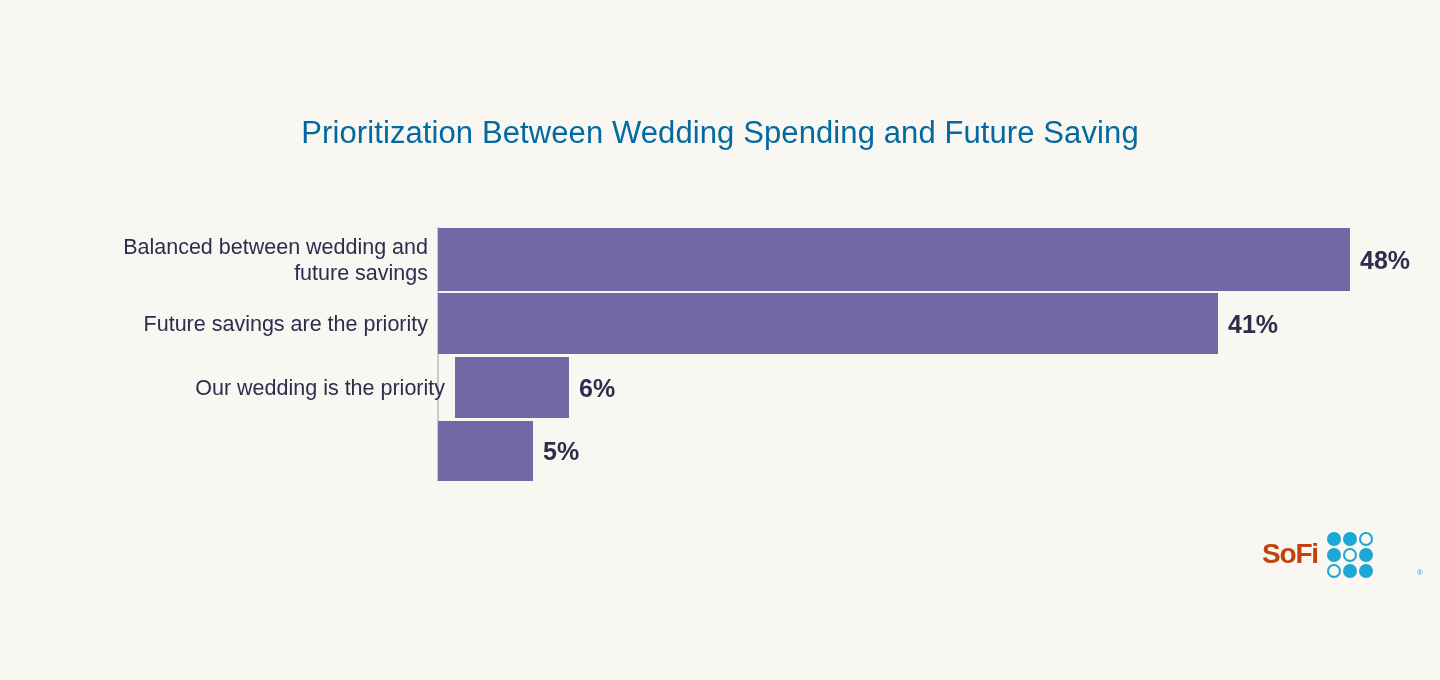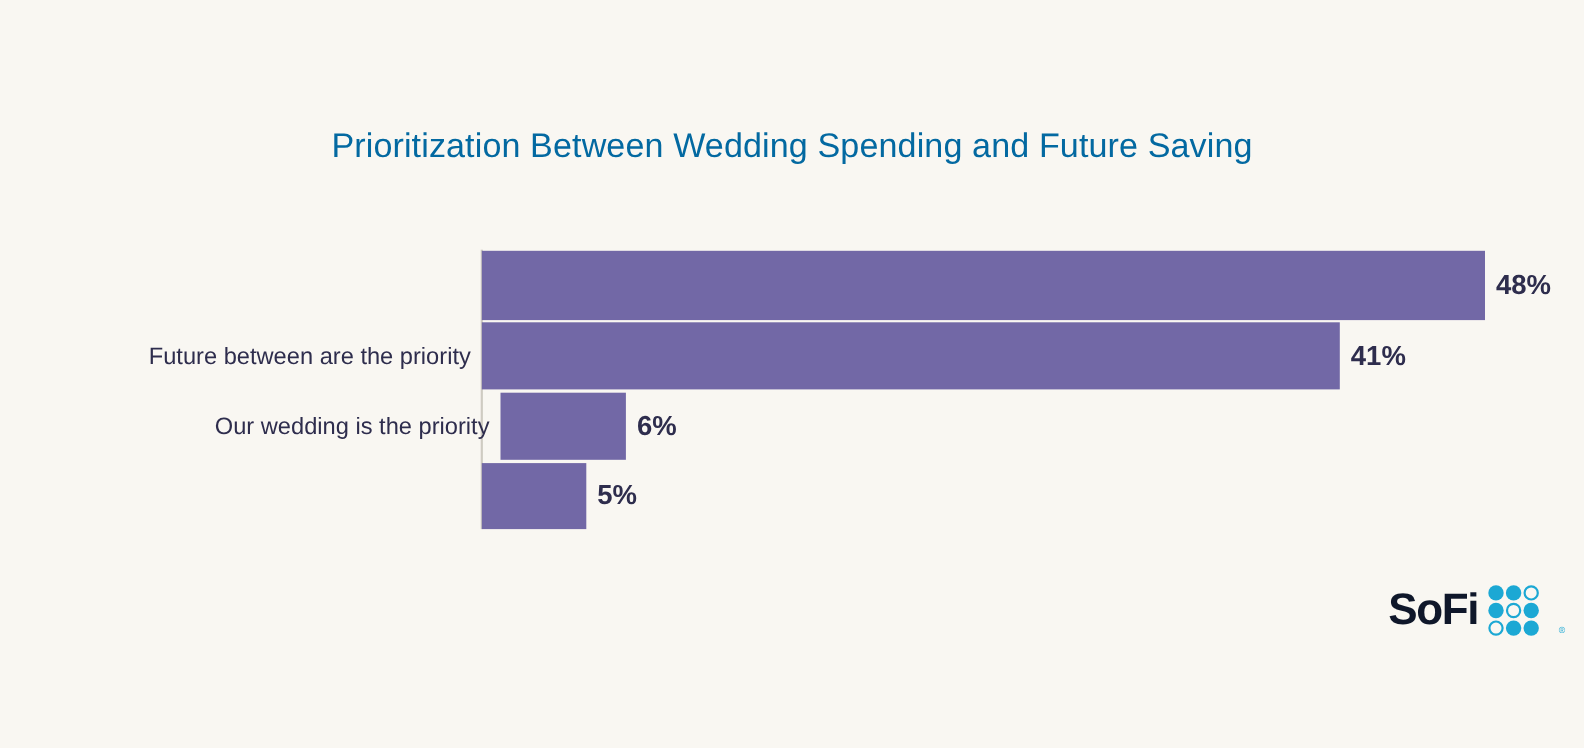--- a/index.html
+++ b/index.html
@@ -96,23 +96,23 @@
   .sofi-logo {
     position: absolute;
     left: 1262px;
     top: 528px;
     width: 160px;
     height: 52px;
     display: flex;
     align-items: center;
   }
   .sofi-wordmark {
-    font-size: 40px;
+    font-size: 28px;
     font-weight: 700;
-    color: #0f172a;
+    color: #c2410c;
     letter-spacing: -1.2px;
     line-height: 1;
     font-family: "Liberation Sans", sans-serif;
   }
   .sofi-dots {
     margin-left: 9px;
     margin-top: 2px;
     display: grid;
     grid-template-columns: repeat(3, 14px);
     grid-template-rows: repeat(3, 14px);
@@ -142,27 +142,31 @@
 
 <div id="chart-root">
 
   <div class="chart-title">Prioritization Between Wedding Spending and Future Saving</div>
 
   <div class="plot-area">
 
     <div class="axis-line"></div>
 
     <div class="bar-row" style="top:228px; height:63px;">
+      <div class="cat-label">
+        <span>Balanced between wedding and</span><br>
+        <span>future savings</span>
+      </div>
       <div class="bar" style="width:912px;"></div>
       <div class="value-label" style="left:1360px;">48%</div>
     </div>
 
     <div class="bar-row" style="top:293px; height:61px;">
       <div class="cat-label">
-        <span>Future between are the priority</span>
+        <span>Future savings are the priority</span>
       </div>
       <div class="bar" style="width:780px;"></div>
       <div class="value-label" style="left:1228px;">41%</div>
     </div>
 
     <div class="bar-row" style="top:357px; height:61px;margin-left:17px;">
       <div class="cat-label">
         <span>Our wedding is the priority</span>
       </div>
       <div class="bar" style="width:114px;"></div>

